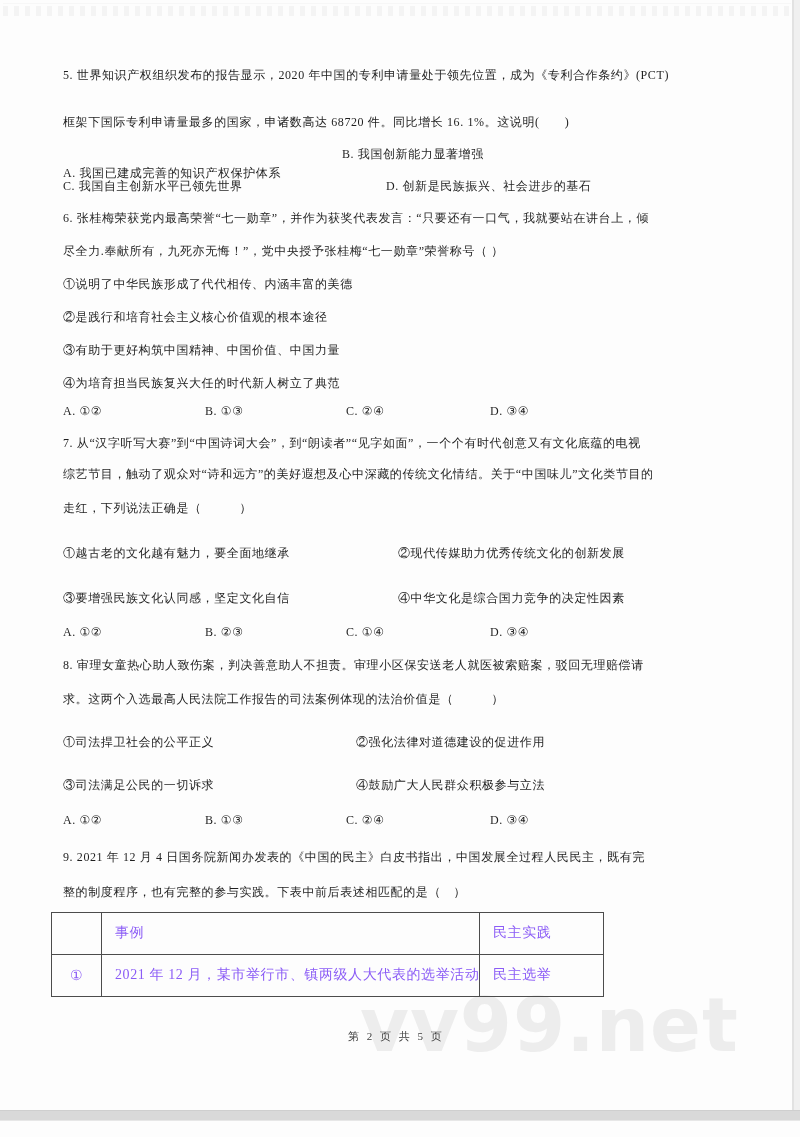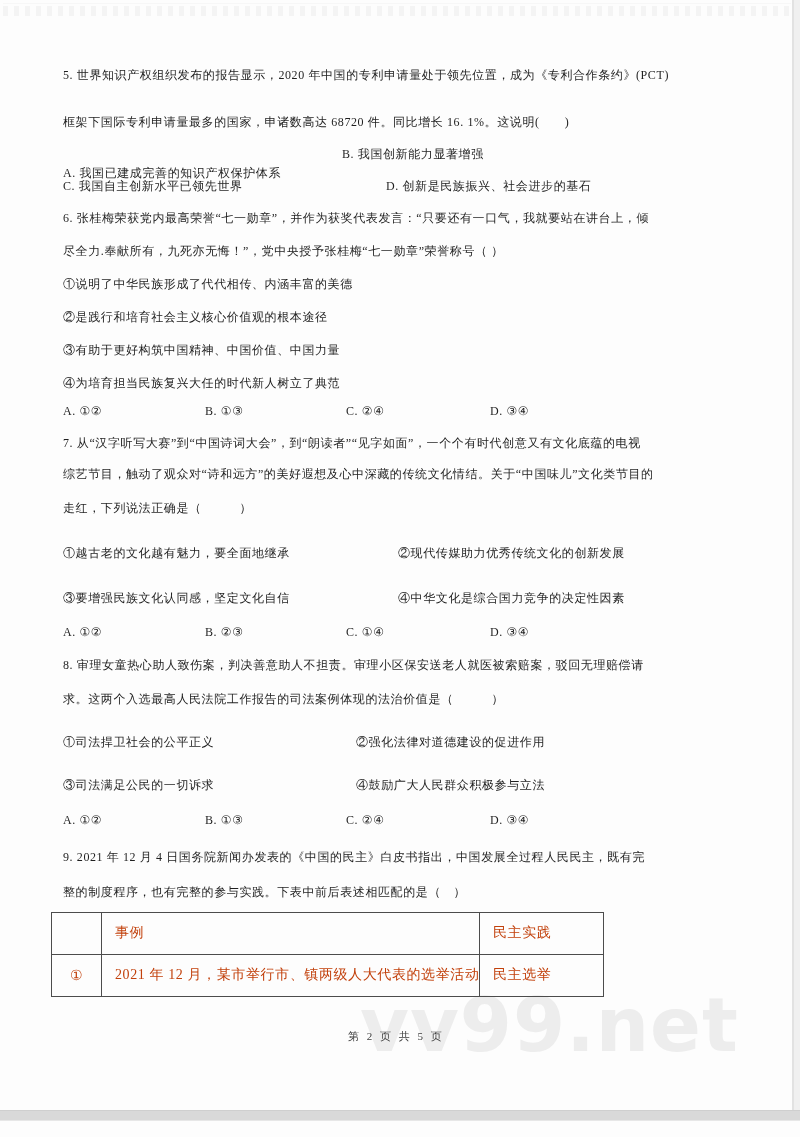--- a/index.html
+++ b/index.html
@@ -51,21 +51,21 @@
     grid-auto-rows:41.5px;
     border:1.5px solid #4c4c4c;
     z-index:2;
     background:transparent;
   }
   #q9-table .cell{
     border-right:1.5px solid #4c4c4c;
     border-bottom:1.5px solid #4c4c4c;
     display:flex;align-items:center;
     padding-left:13px;
-    font-size:14px;letter-spacing:0.6px;color:#c2410c;
+    font-size:14px;letter-spacing:0.6px;color:#8b5cf6;
     white-space:nowrap;overflow:hidden;
     box-sizing:border-box;
     text-align:center;
   }
   #q9-table .cell.col-last{border-right:none;}
   #q9-table .cell.row-last{border-bottom:none;}
   #q9-table .cell.col-first{justify-content:center;padding-left:0;}
   #content-layer{position:absolute;inset:0;z-index:2;}
 </style>
 </head>

